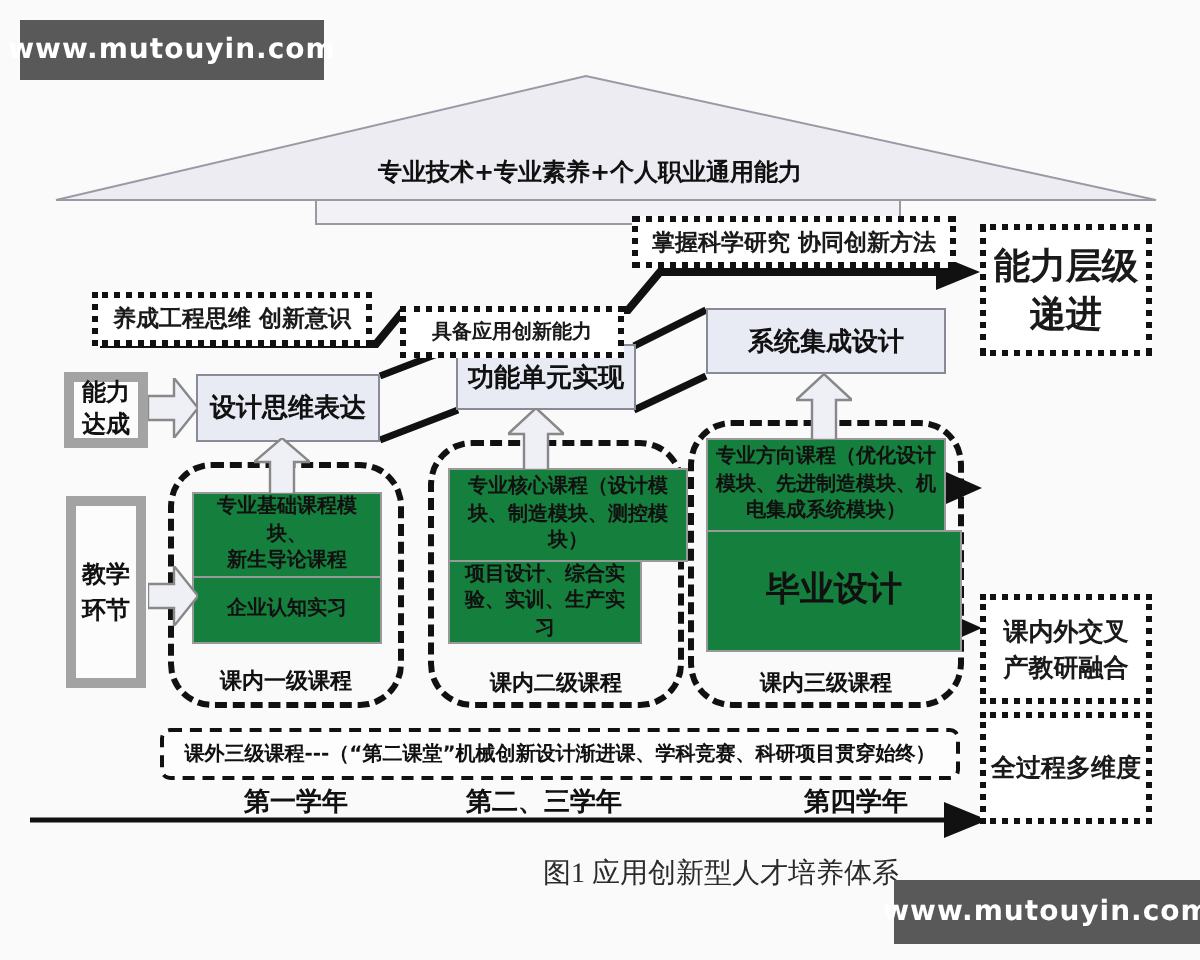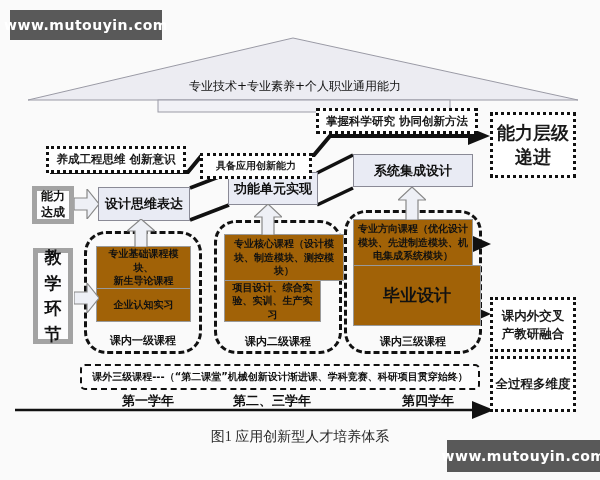--- a/index.html
+++ b/index.html
@@ -27,35 +27,35 @@
   
   .whitebox{
     background:#fcfcfd;border:5px solid #a3a3a3;
     font-weight:bold;color:#111;z-index:3;
   }
   
   .dashgroup{
     border:3px dashed #111;border-radius:22px;background:transparent;z-index:2;
   }
   .innerbox{
-    background:#a16207;border:1px solid #999;
+    background:#15803d;border:1px solid #999;
     font-weight:bold;color:#111;z-index:3;
     font-size:10px;line-height:1.35;padding:2px 3px;
   }
   .grouplabel{
     font-weight:bold;color:#111;font-size:11px;text-align:center;z-index:3;
   }
   .yearlabel{font-weight:bold;color:#111;font-size:13px;text-align:center;z-index:3;}
   .watermark{
     background:#595959;color:#fff;font-weight:bold;
     font-size:14px;letter-spacing:.5px;z-index:9;
   }
   .caption{
     font-family:"Liberation Serif","DejaVu Serif",serif;
-    color:#2b2b2b;font-size:14px;text-align:center;z-index:3;
+    color:#2b2b2b;font-size:14px;text-align:right;z-index:3;
   }
   svg{display:block;}
   .overlay{z-index:1;}
   .arrowsvg{z-index:5;}
 </style>
 </head>
 <body>
 
 <div class="canvas">
 
@@ -74,29 +74,29 @@
     <line x1="317" y1="173" x2="353" y2="155" stroke="#111" stroke-width="3.5"></line>
     <line x1="317" y1="205" x2="353" y2="188" stroke="#111" stroke-width="3.5"></line>
 
     <polygon points="473,236 491,244 473,252" fill="#111"></polygon>
     <polygon points="473,306 491,314 473,322" fill="#111"></polygon>
 
     <line x1="15" y1="410" x2="474" y2="410" stroke="#111" stroke-width="2.5"></line>
     <polygon points="472,401 494,410 472,419" fill="#111"></polygon>
   </svg>
 
-  <div class="abs center" style="left:95px;top:78px;width:400px;height:16px;font-weight:normal;font-size:12px;color:#111;z-index:2;">专业技术+专业素养+个人职业通用能力</div>
+  <div class="abs center" style="left:95px;top:78px;width:400px;height:16px;font-weight:bold;font-size:12px;color:#111;z-index:2;">专业技术+专业素养+个人职业通用能力</div>
 
   <div class="abs center dotbox" style="left:316px;top:108px;width:162px;height:26px;font-size:11.5px;">掌握科学研究 协同创新方法</div>
   <div class="abs center dotbox" style="left:200px;top:129px;width:112px;height:26px;font-size:10px;margin-top:24px;">具备应用创新能力</div>
   <div class="abs center dotbox" style="left:46px;top:146px;width:140px;height:27px;font-size:11.5px;">养成工程思维 创新意识</div>
 
   <div class="abs center whitebox pre" style="left:32px;top:186px;width:42px;height:38px;font-size:12px;line-height:1.3;">能力
 达成</div>
-  <div class="abs center whitebox pre" style="left:33px;top:248px;width:40px;height:96px;font-size:17px;line-height:1.5;">教学
+  <div class="abs center whitebox pre" style="left:33px;top:248px;width:40px;height:96px;font-size:12px;line-height:1.5;">教学
 环节</div>
 
   <div class="abs center lvlbox" style="left:98px;top:187px;width:92px;height:34px;">设计思维表达</div>
   <div class="abs center lvlbox" style="left:228px;top:172px;width:90px;height:33px;">功能单元实现</div>
   <div class="abs center lvlbox" style="left:353px;top:154px;width:120px;height:33px;">系统集成设计</div>
 
   <div class="abs dashgroup" style="left:84px;top:231px;width:118px;height:123px;"></div>
   <div class="abs dashgroup" style="left:214px;top:220px;width:128px;height:134px;"></div>
   <div class="abs dashgroup" style="left:344px;top:210px;width:138px;height:144px;"></div>
 

